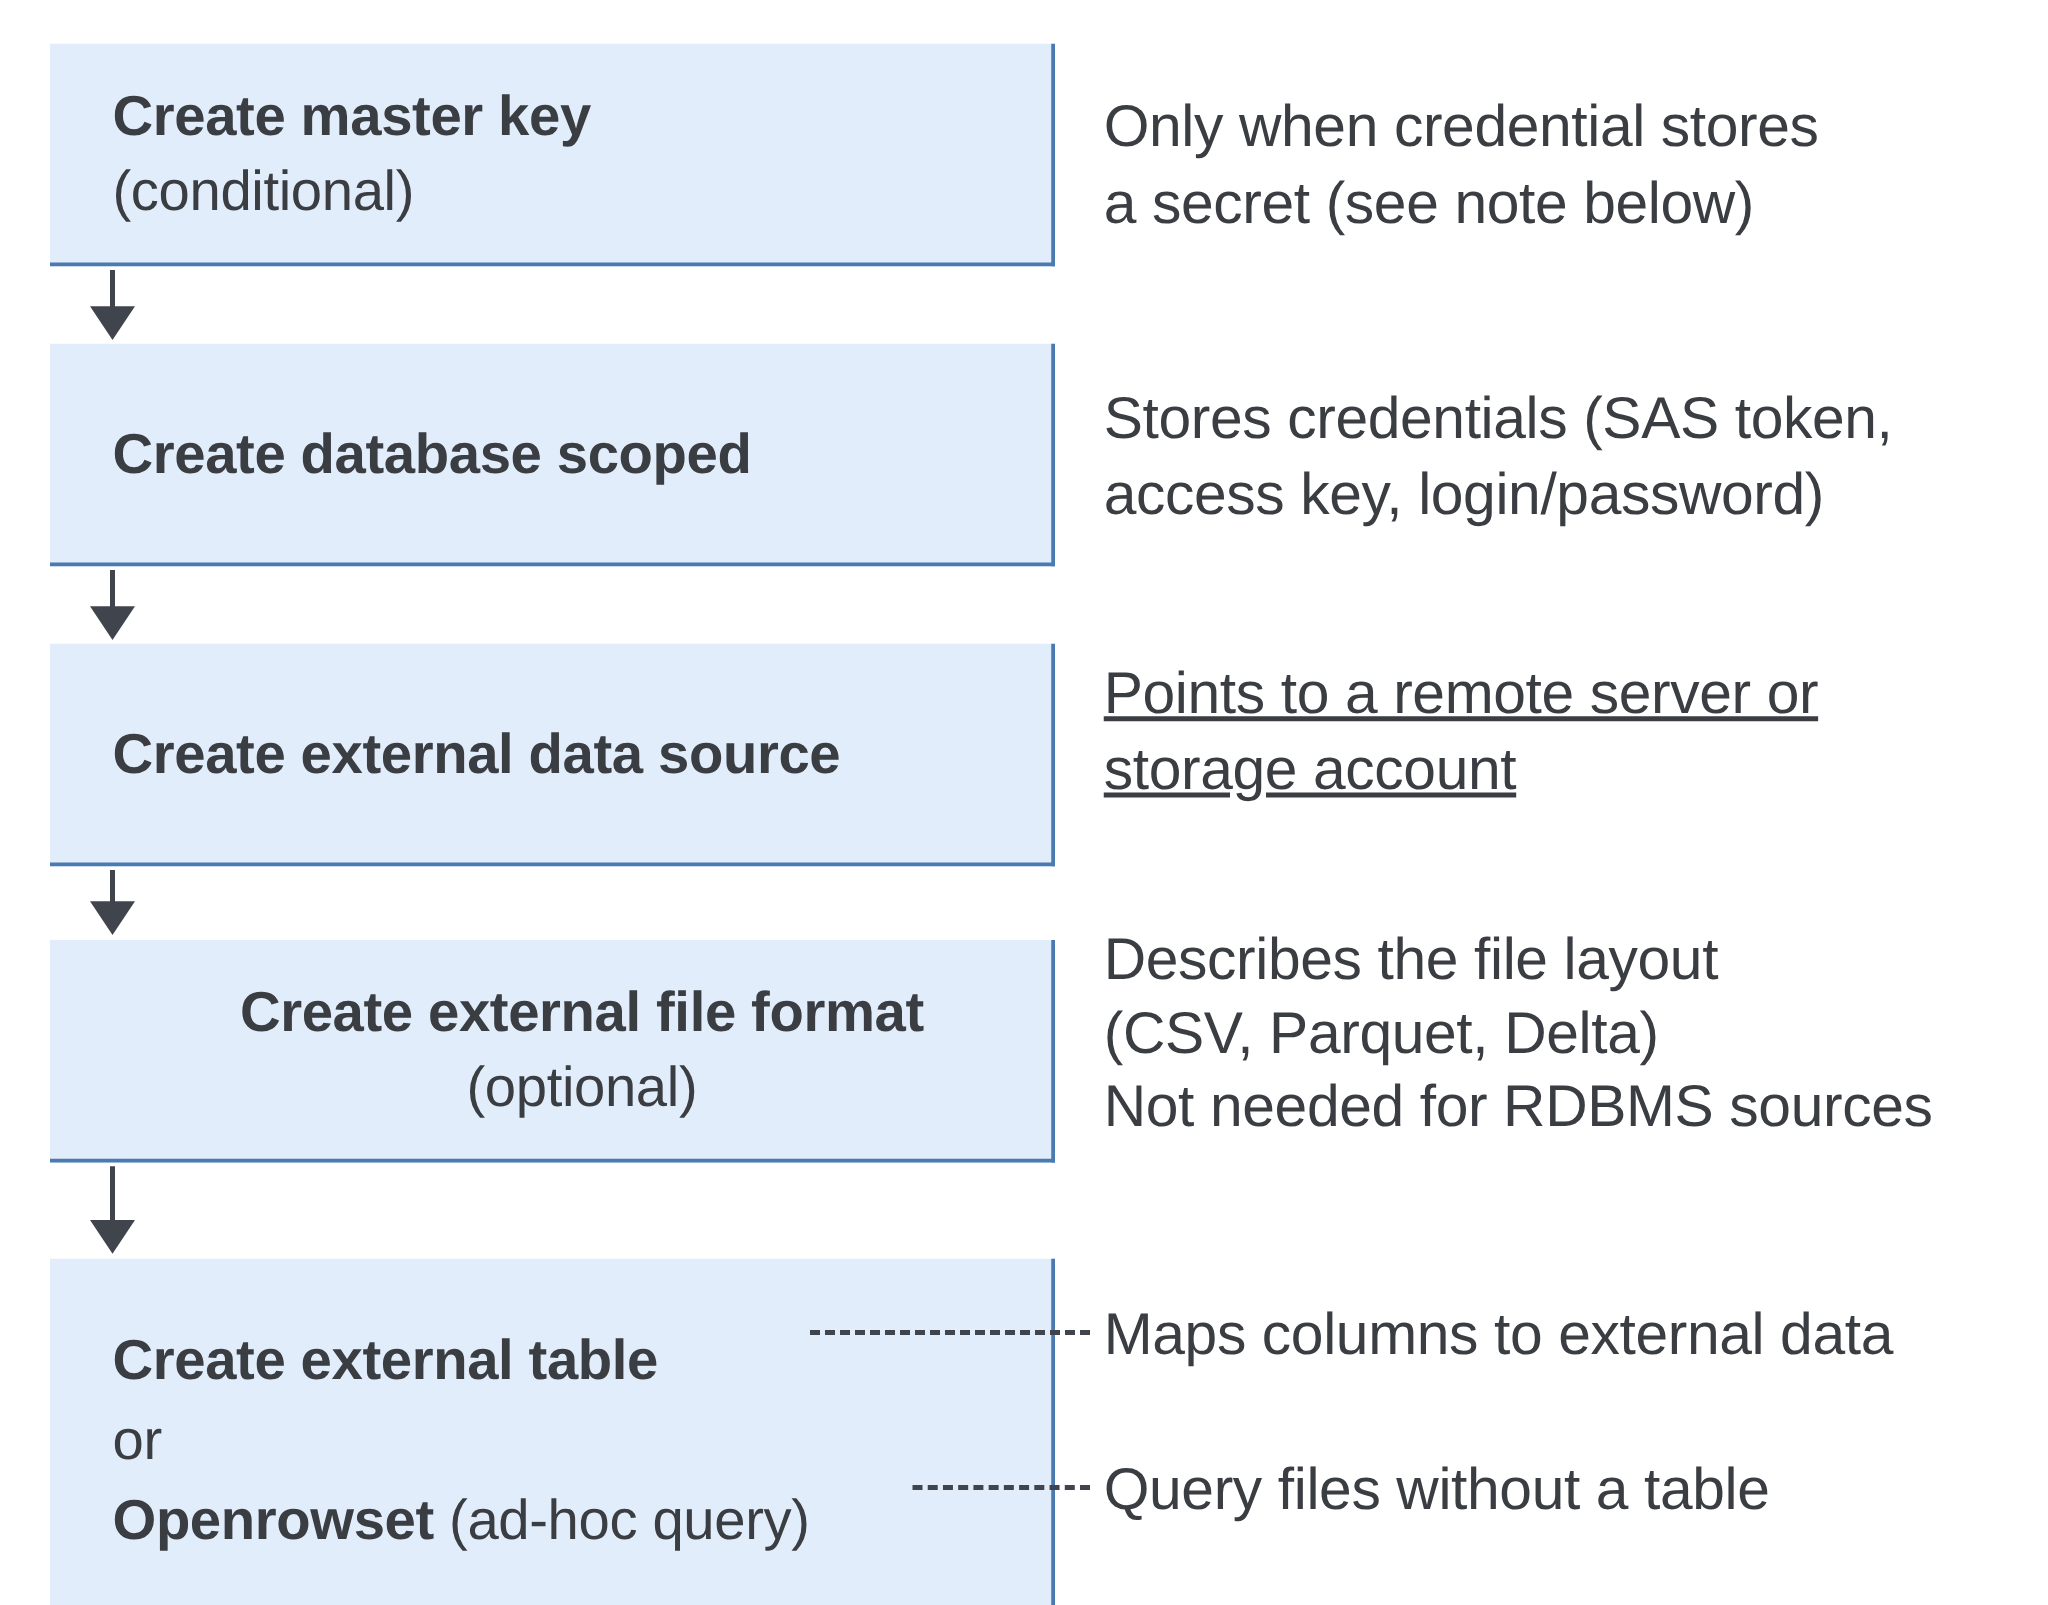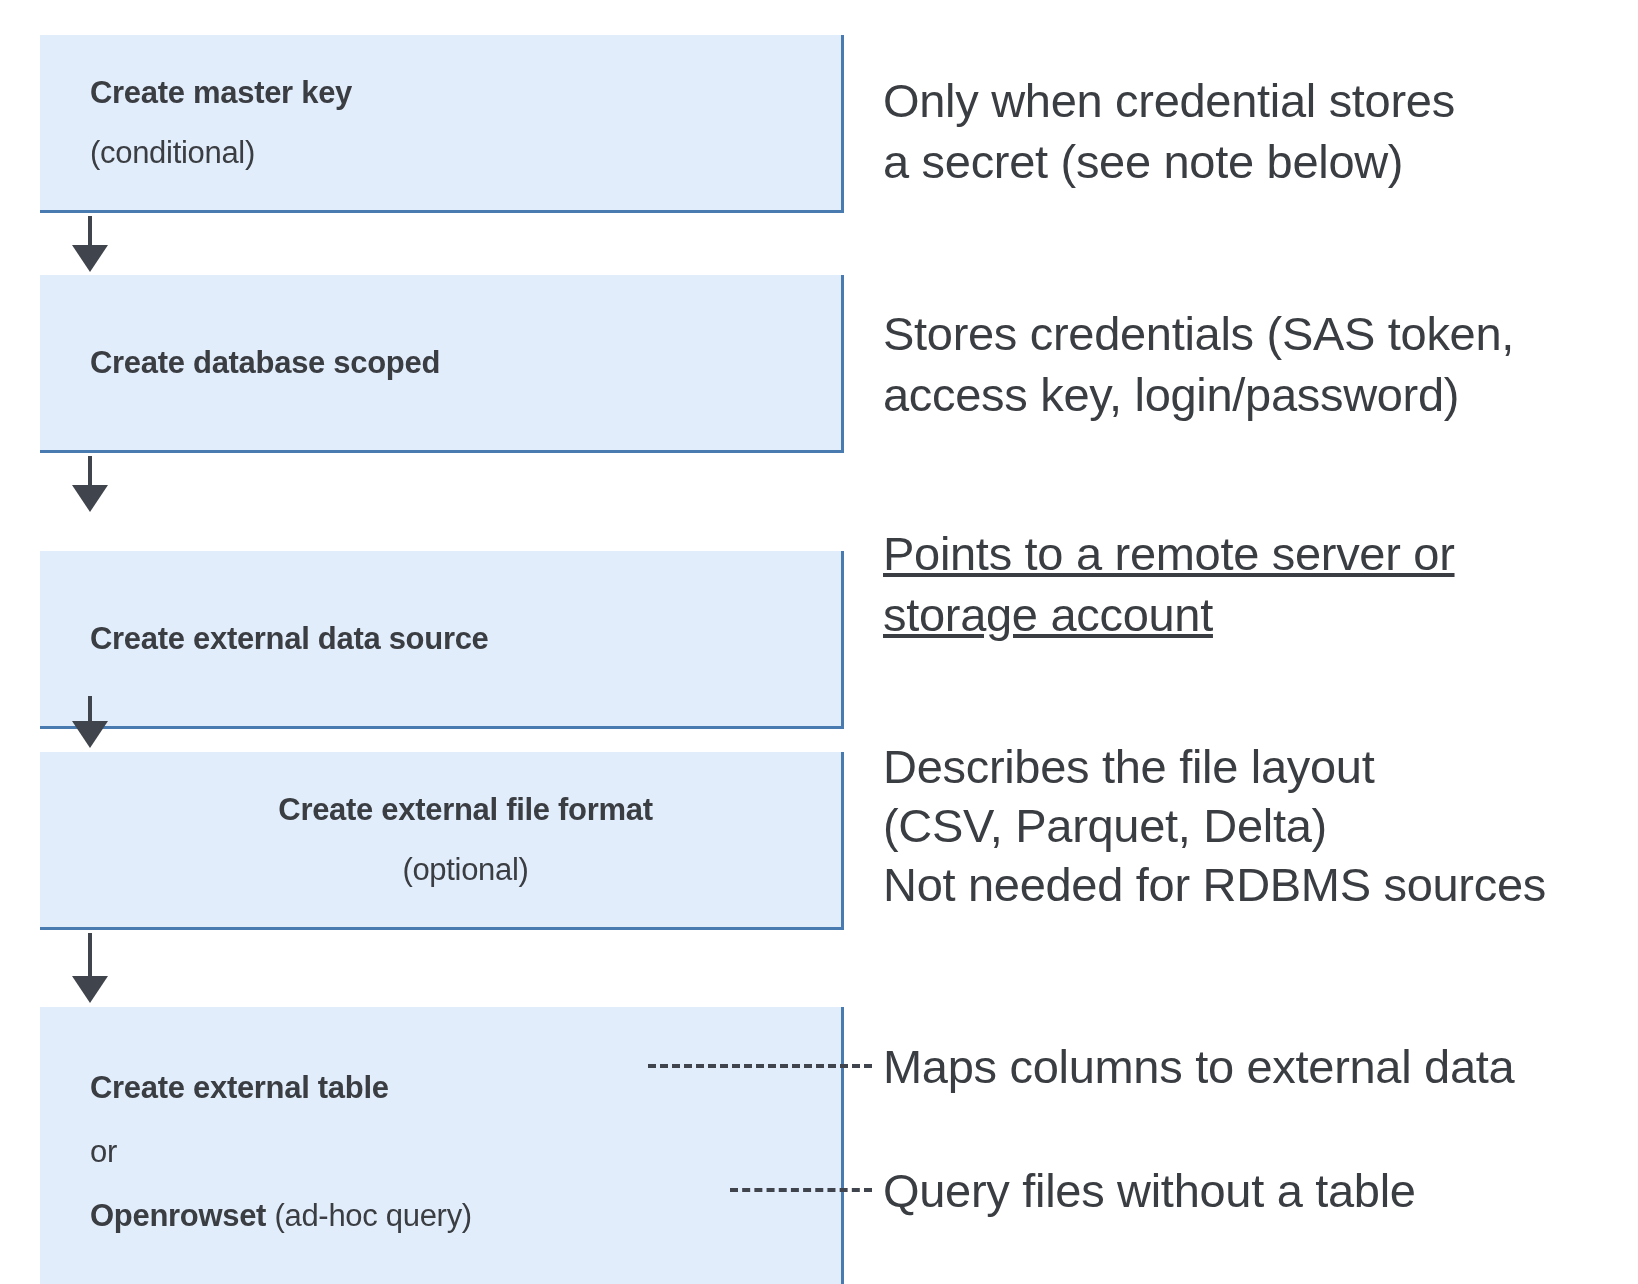--- a/index.html
+++ b/index.html
@@ -7,21 +7,21 @@
     position:relative;width:1638px;height:1284px;background:#ffffff;
     font-family:"Liberation Sans",sans-serif;color:#3a3d42;overflow:hidden;
   }
   .box{
     position:absolute;left:40px;width:804px;box-sizing:border-box;
     background:#e2edfb;
     border-right:3px solid #4a7bb0;border-bottom:3px solid #4a7bb0;
     display:flex;flex-direction:column;justify-content:center;
     padding-left:50px;
   }
-  .box .ln{font-size:31px;line-height:60px;letter-spacing:-0.3px;white-space:nowrap;}
+  .box .ln{font-size:45px;line-height:60px;letter-spacing:-0.3px;white-space:nowrap;}
   .box.tall .ln{line-height:64px;}
   .b{font-weight:bold;}
   .arrow{position:absolute;left:88px;width:4px;background:#40454d;}
   .arrow::after{
     content:"";position:absolute;left:50%;transform:translateX(-50%);
     bottom:-26px;width:0;height:0;
     border-left:18px solid transparent;border-right:18px solid transparent;
     border-top:27px solid #40454d;
   }
   .note{
@@ -42,21 +42,21 @@
   </div>
 
   <div class="arrow" style="top:216px;height:30px;"></div>
 
   <div class="box" style="top:275px;height:178px;">
     <div class="ln b">Create database scoped</div>
   </div>
 
   <div class="arrow" style="top:456px;height:30px;"></div>
 
-  <div class="box" style="top:515px;height:178px;margin-top:36px;">
+  <div class="box" style="top:515px;height:178px;">
     <div class="ln b">Create external data source</div>
   </div>
 
   <div class="arrow" style="top:696px;height:26px;"></div>
 
   <div class="box" style="top:752px;height:178px;text-align:center;">
     <div class="ln b">Create external file format</div>
     <div class="ln">(optional)</div>
   </div>
 

